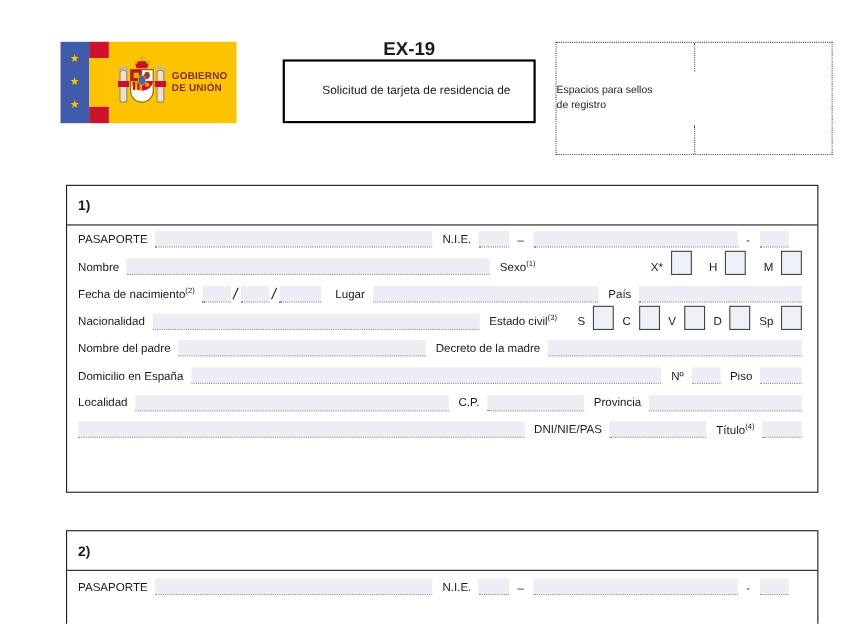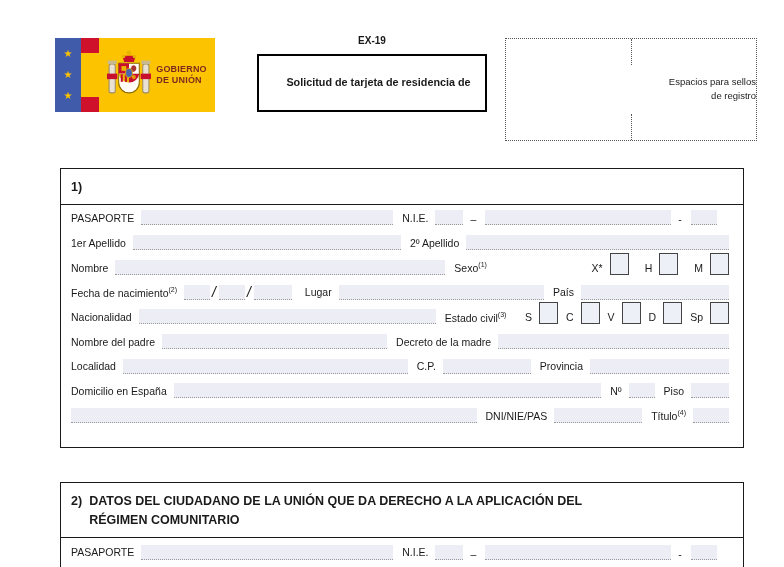--- a/index.html
+++ b/index.html
@@ -12,28 +12,28 @@
   
   .logo { position:absolute; left:55px; top:38px; width:160px; height:74px; display:flex; }
   .logo-blue { width:26px; background:#3f5ba9; display:flex; flex-direction:column; justify-content:space-evenly; align-items:center; }
   .eu-star { color:#fcc400; font-size:10px; line-height:1; }
   .logo-stripe { width:18px; display:flex; flex-direction:column; }
   .stripe-red { height:15px; background:#d0112b; }
   .stripe-yellow { flex:1; background:#fcc400; }
   .logo-yellow { flex:1; background:#fcc400; display:flex; align-items:center; justify-content:center; gap:5px; }
   .gov-text { color:#7d2b1f; font-weight:bold; font-size:9px; line-height:1.25; letter-spacing:.2px; }
 
-  .ex19 { position:absolute; left:257px; top:35px; width:230px; text-align:center; font-weight:bold; font-size:10px; }
+  .ex19 { position:absolute; left:257px; top:35px; width:230px; text-align:center; font-weight:bold; font-size:17px; }
   .title-box {
     position:absolute; left:257px; top:54px; width:230px; height:58px;
     border:2px solid #000; display:flex; flex-direction:column; justify-content:center;
-    text-align:center; font-weight:bold; font-size:10.8px; line-height:1.45;padding-left:13px;
+    text-align:center; font-weight:normal; font-size:10.8px; line-height:1.45;padding-left:13px;
   }
   .stamp-box { position:absolute; left:505px; top:38px; width:252px; height:103px; border:1px dotted #555; font-size:9.5px; color:#222; }
-  .stamp-text { position:absolute; left:0; right:0; top:50%; transform:translateY(-50%); text-align:right; line-height:1.55; }
+  .stamp-text { position:absolute; left:0; right:0; top:50%; transform:translateY(-50%); text-align:left; line-height:1.55; }
   .stamp-div-top { position:absolute; left:50%; top:0; height:26px; border-left:1px dotted #555; }
   .stamp-div-bottom { position:absolute; left:50%; bottom:0; height:26px; border-left:1px dotted #555; }
 
   
   .section { position:absolute; left:60px; width:684px; border:1.5px solid #1a1a1a; background:#fff; }
   #section1 { top:168px; height:280px; }
   #section2 { top:482px; height:120px; }
   .sec-header { display:flex; gap:7px; padding:9px 10px 7px 10px; font-weight:bold; font-size:12.5px; border-bottom:1px solid #1a1a1a; line-height:1.5; }
   .sec-title { max-width:620px; }
 
@@ -121,26 +121,20 @@
     <span class="lbl">PASAPORTE</span>
     <input class="fld" style="width: 252px;">
     <span class="lbl">N.I.E.</span>
     <input class="fld" style="width: 28px;">
     <span class="dash">–</span>
     <input class="fld" style="width: 186px;">
     <span class="dash">-</span>
     <input class="fld mr0" style="width: 26px;">
   </div>
 
-  <div class="row">
-    <span class="lbl">1er Apellido</span>
-    <input class="fld" style="width: 268px;">
-    <span class="lbl">2º Apellido</span>
-    <input class="fld grow mr0" style="">
-  </div>
 
   <div class="row">
     <span class="lbl">Nombre</span>
     <input class="fld" style="width: 330px;">
     <span class="lbl"><span>Sexo</span><sup>(1)</sup></span>
     <span class="lbl push">X*</span>
     <span class="cb"></span>
     <span class="lbl" style="margin-left:8px">H</span>
     <span class="cb"></span>
     <span class="lbl" style="margin-left:8px">M</span>
@@ -177,54 +171,50 @@
   </div>
 
   <div class="row">
     <span class="lbl">Nombre del padre</span>
     <input class="fld" style="width: 225px;">
     <span class="lbl">Decreto de la madre</span>
     <input class="fld grow mr0" style="">
   </div>
 
   <div class="row">
+    <span class="lbl">Domicilio en España</span>
+    <input class="fld grow" style="">
+    <span class="lbl">Nº</span>
+    <input class="fld" style="width: 26px;">
+    <span class="lbl">Piso</span>
+    <input class="fld mr0" style="width: 38px;">
+  </div>
+
+  <div class="row">
     <span class="lbl">Localidad</span>
     <input class="fld" style="width: 300px;">
     <span class="lbl">C.P.</span>
     <input class="fld" style="width: 88px;">
     <span class="lbl">Provincia</span>
     <input class="fld grow mr0" style="">
   </div>
 
-  <div class="row">
-    <span class="lbl">Domicilio en España</span>
-    <input class="fld grow" style="">
-    <span class="lbl">Nº</span>
-    <input class="fld" style="width: 26px;">
-    <span class="lbl">Piso</span>
-    <input class="fld mr0" style="width: 38px;">
-  </div>
-
 
   <div class="row">
     <input class="fld grow" style="">
     <span class="lbl">DNI/NIE/PAS</span>
     <input class="fld" style="width: 88px;">
     <span class="lbl"><span>Título</span><sup>(4)</sup></span>
     <input class="fld mr0" style="width: 36px;">
   </div>
 </div>
 
 <div class="section" id="section2">
   <div class="sec-header">
     <span>2)</span>
-    <span class="sec-title">
-      <div>DATOS DEL CIUDADANO DE LA UNIÓN QUE DA DERECHO A LA APLICACIÓN DEL</div>
-      <div>RÉGIMEN COMUNITARIO</div>
-    </span>
   </div>
 
   <div class="row">
     <span class="lbl">PASAPORTE</span>
     <input class="fld" style="width: 252px;">
     <span class="lbl">N.I.E.</span>
     <input class="fld" style="width: 28px;">
     <span class="dash">–</span>
     <input class="fld" style="width: 186px;">
     <span class="dash">-</span>

